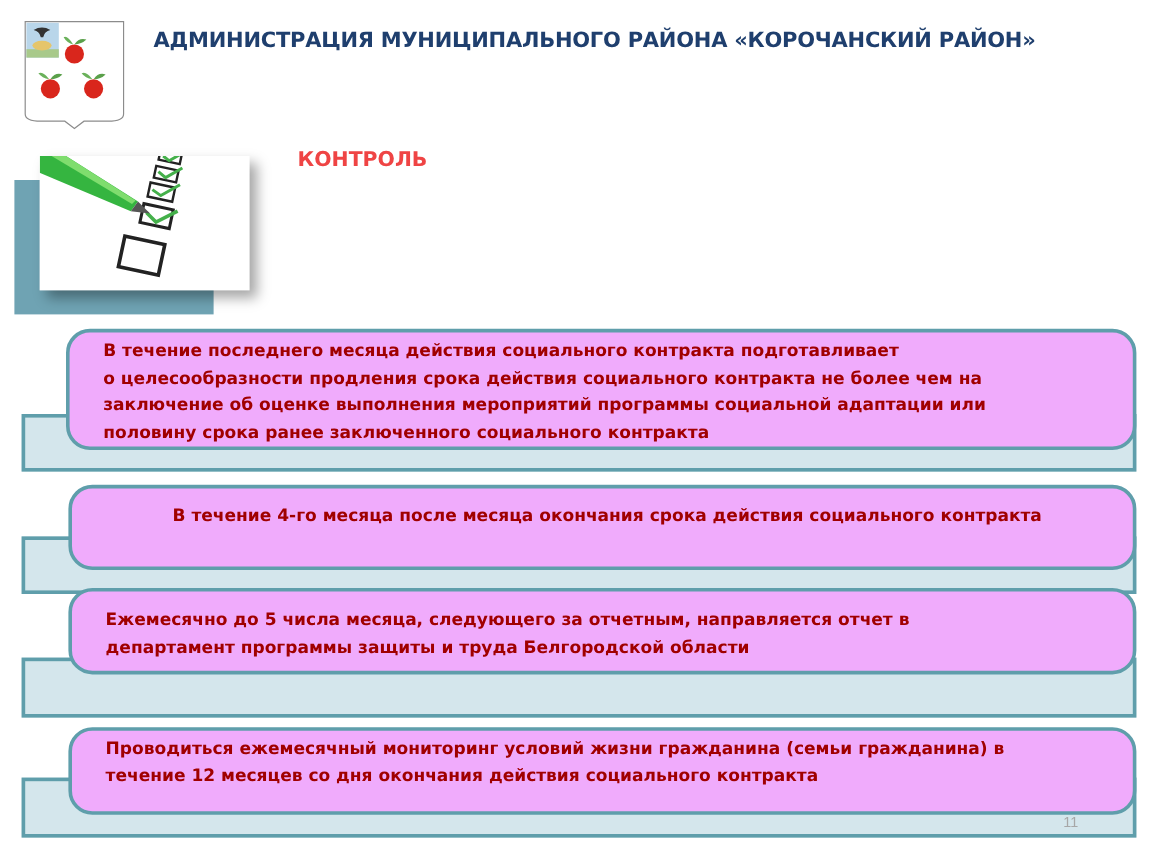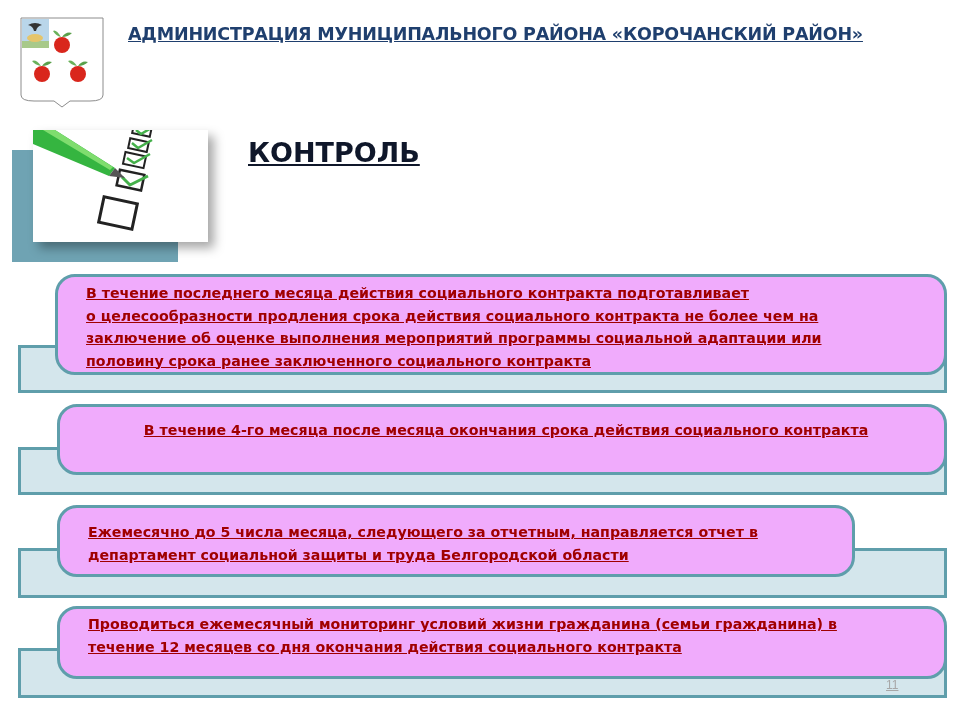--- a/index.html
+++ b/index.html
@@ -1,31 +1,31 @@
 <!DOCTYPE html>
 <html><head>
 <meta charset="utf-8">
 <style>
   html, body { margin:0; padding:0; }
   body { width:960px; height:720px; background:#ffffff; position:relative; overflow:hidden;
          font-family:"DejaVu Sans","Liberation Sans",sans-serif; }
-  .abs { position:absolute;text-decoration:underline; }
+  .abs { position:absolute; }
 
   
   .emblem { left:20px; top:17px; width:84px; height:92px; }
 
   .header-title { left:128px; top:24px; width:820px; font-weight:bold; font-size:17.5px;
                   color:#1f3f6e; letter-spacing:-0.2px; white-space:nowrap; }
 
   
   .illus-back { left:12px; top:150px; width:166px; height:112px; background:#6fa3b3; }
   .illus-card { left:33px; top:130px; width:175px; height:112px; background:#ffffff;
                 box-shadow: 6px 6px 10px rgba(0,0,0,0.35); overflow:hidden; }
 
-  .section-title { left:248px; top:137px; font-weight:bold; font-size:27px; color:#0f172a;
+  .section-title { left:248px; top:123px; font-weight:bold; font-size:17px; color:#ef4444;
                    white-space:nowrap; }
 
   
   .back-panel { background:#d4e6ec; border:3px solid #5f9eab; box-sizing:border-box; }
   .front-box { background:#f0abfc; border:3px solid #5f9eab; border-radius:20px; box-sizing:border-box;
                padding:6px 20px 0 28px; color:#a00000; font-weight:bold; font-size:14.2px;
                line-height:22.5px; }
   .page-num { left:886px; top:678px; font-size:12px; color:#a7a7a7;
               font-family:"Liberation Sans",sans-serif;text-align:center; }
 </style>
@@ -84,23 +84,23 @@
   <div>заключение об оценке выполнения мероприятий программы социальной адаптации или</div>
   <div>половину срока ранее заключенного социального контракта</div>
 </div>
 
 <div class="abs back-panel" style="left:18px;top:447px;width:929px;height:48px;"></div>
 <div class="abs front-box" style="left:57px;top:404px;width:890px;height:71px;padding-top:12px;text-align:center;">
   <div>В течение 4-го месяца после месяца окончания срока действия социального контракта</div>
 </div>
 
 <div class="abs back-panel" style="left:18px;top:548px;width:929px;height:50px;"></div>
-<div class="abs front-box" style="left:57px;top:505px;width:798px;height:72px;padding-top:13px;">
+<div class="abs front-box" style="left:57px;top:490px;width:890px;height:72px;padding-top:13px;">
   <div>Ежемесячно до 5 числа месяца, следующего за отчетным, направляется отчет в</div>
-  <div>департамент социальной защиты и труда Белгородской области</div>
+  <div>департамент программы защиты и труда Белгородской области</div>
 </div>
 
 <div class="abs back-panel" style="left:18px;top:648px;width:929px;height:50px;"></div>
 <div class="abs front-box" style="left:57px;top:606px;width:890px;height:73px;padding-top:4px;">
   <div>Проводиться ежемесячный мониторинг условий жизни гражданина (семьи гражданина) в</div>
   <div>течение 12 месяцев со дня окончания действия социального контракта</div>
 </div>
 
 <div class="abs page-num">11</div>
 

